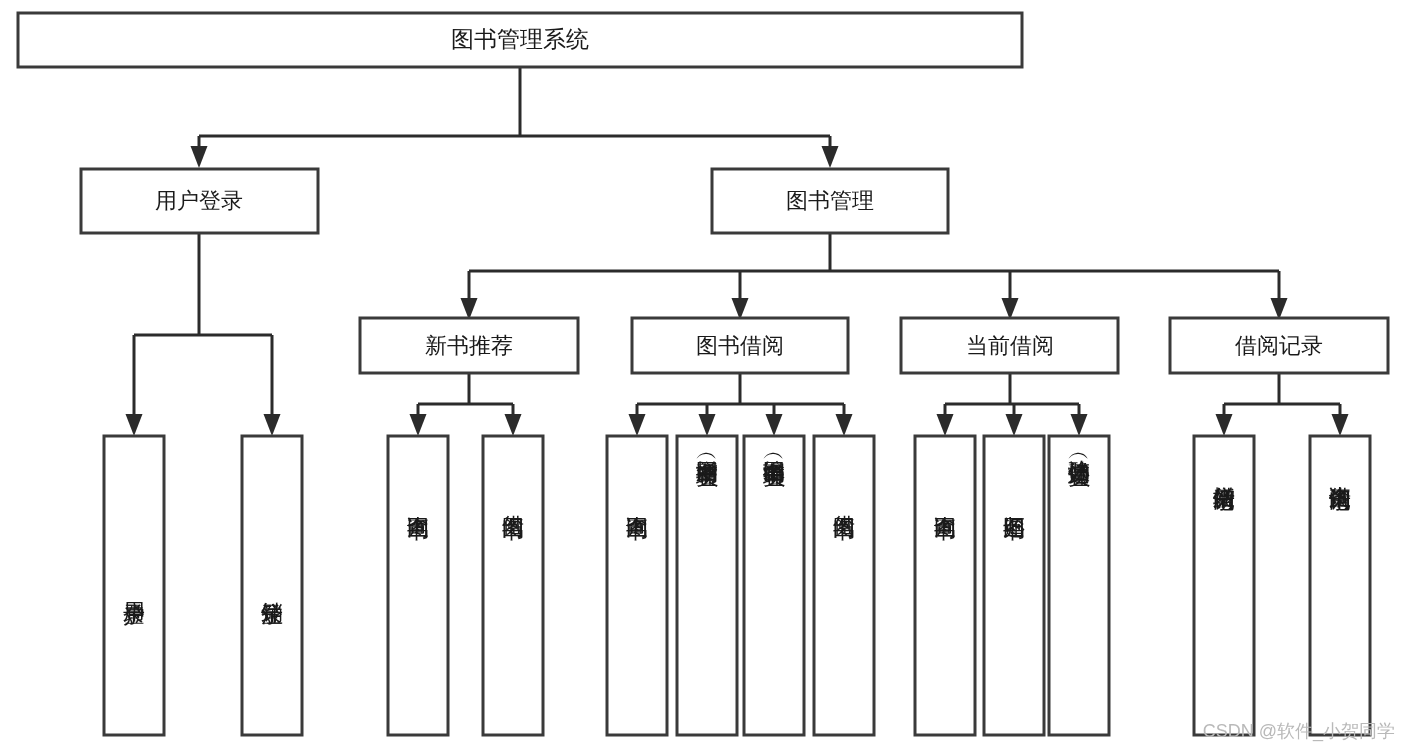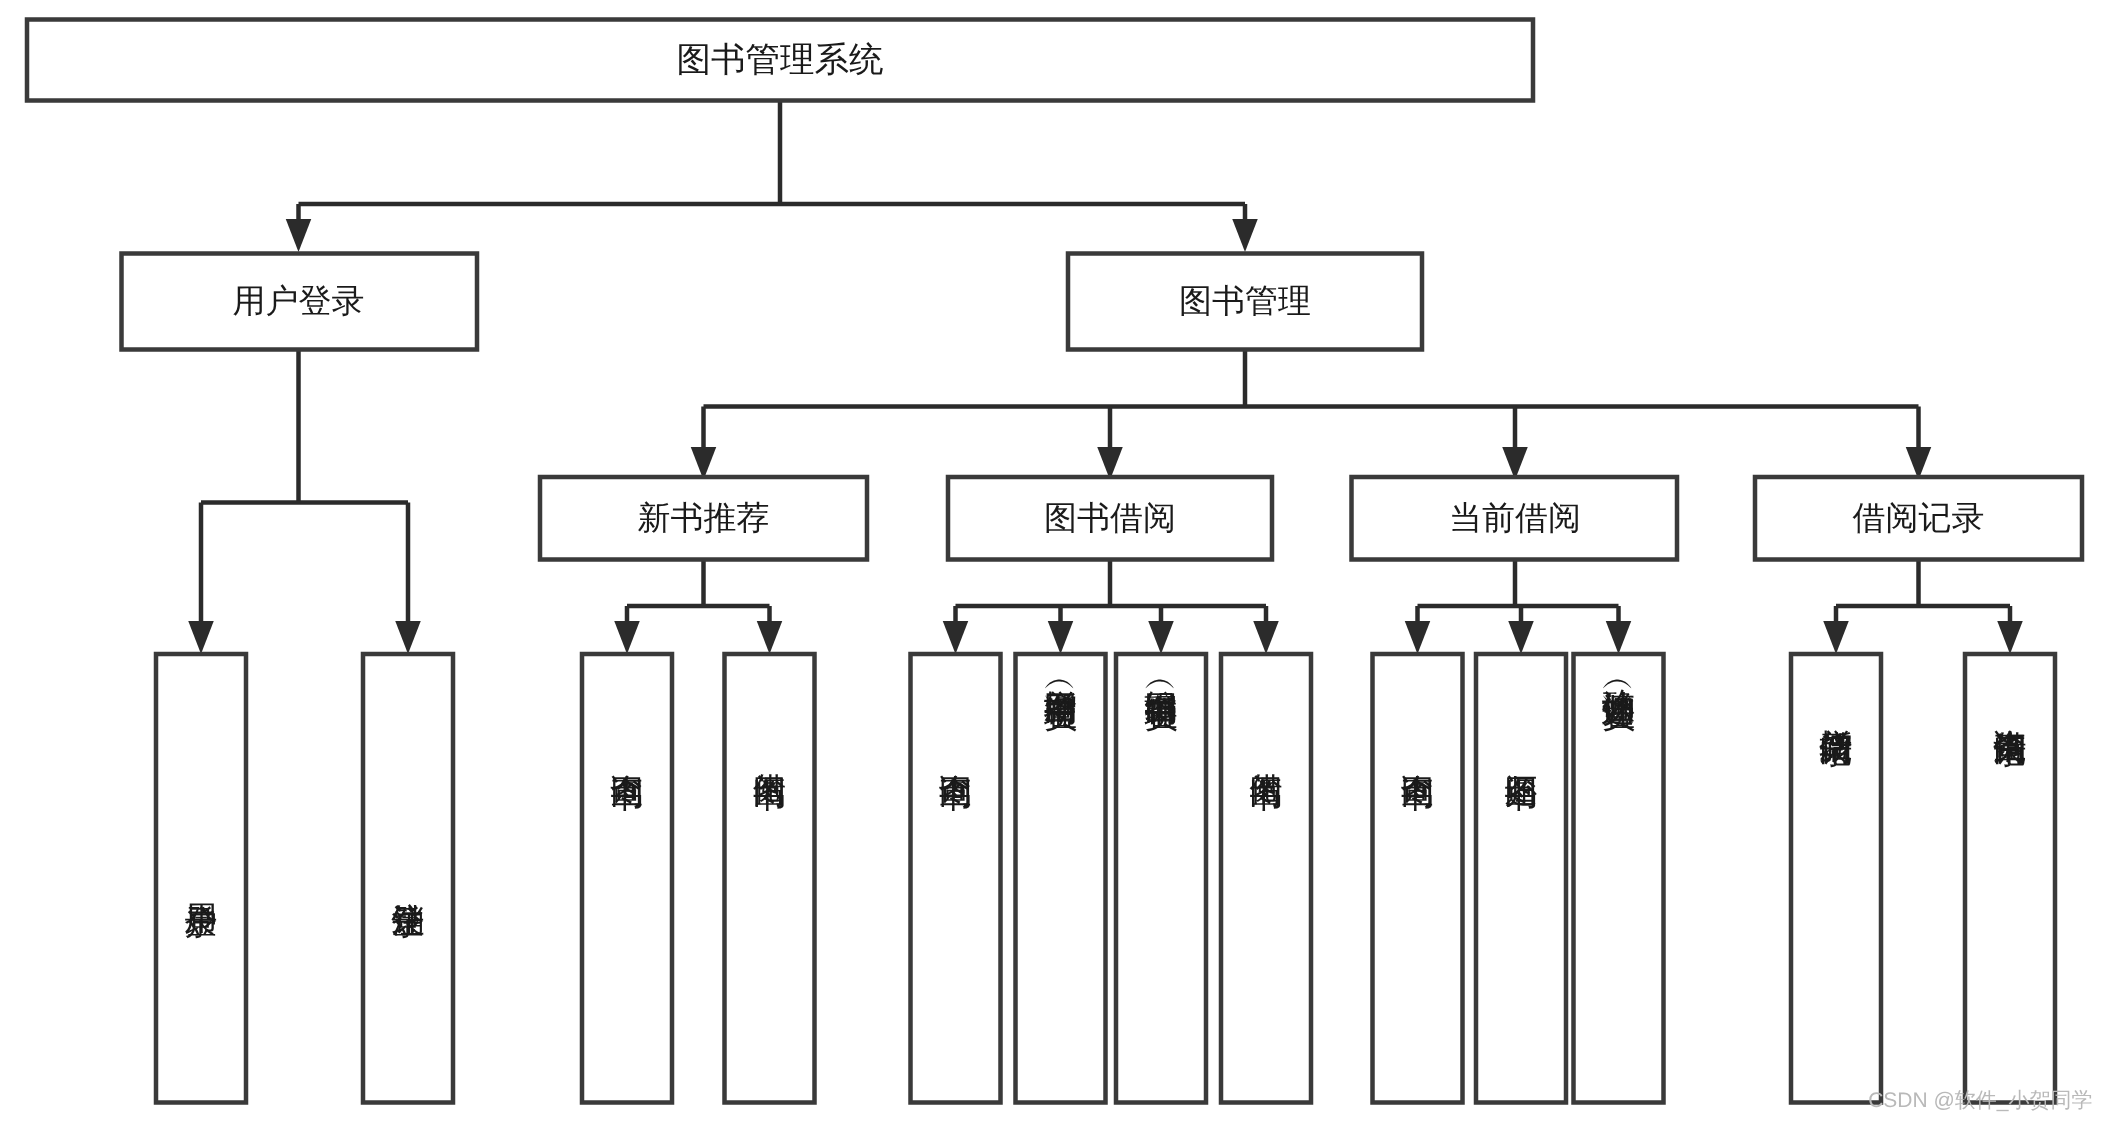--- a/index.html
+++ b/index.html
@@ -70,21 +70,21 @@
     writing-mode: vertical-rl;
     text-orientation: upright;
     white-space: nowrap;
     letter-spacing: 1px;
   }
   .watermark {
     position: absolute;
     right: 10px;
     bottom: 4px;
     font-family: "Liberation Sans", "DejaVu Sans", sans-serif;
-    font-size: 14px;
+    font-size: 18px;
     color: #b9b9b9;
     white-space: nowrap;
     user-select: none;
   }
 </style>
 </head>
 <body>
 
 <div id="diagram-root">
 

